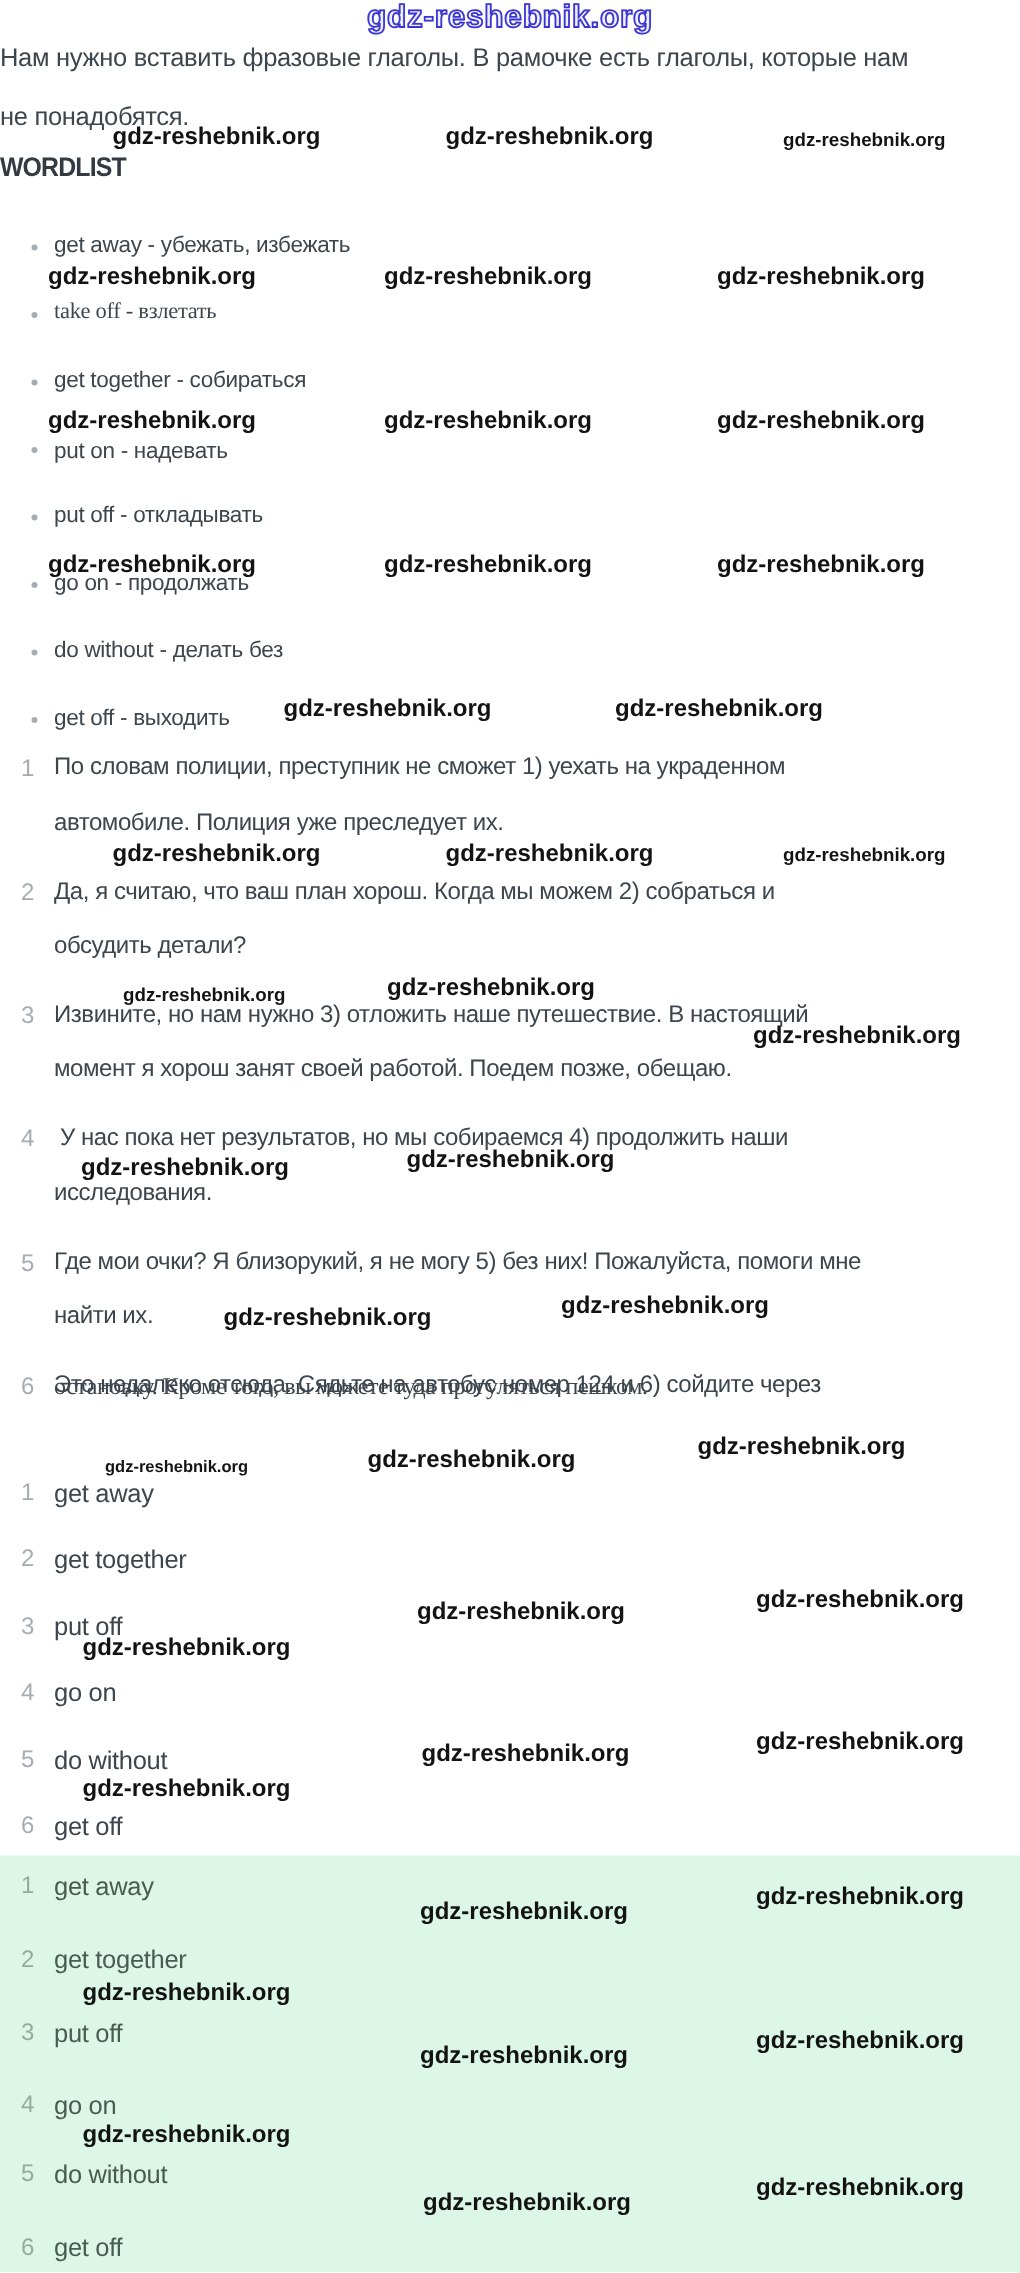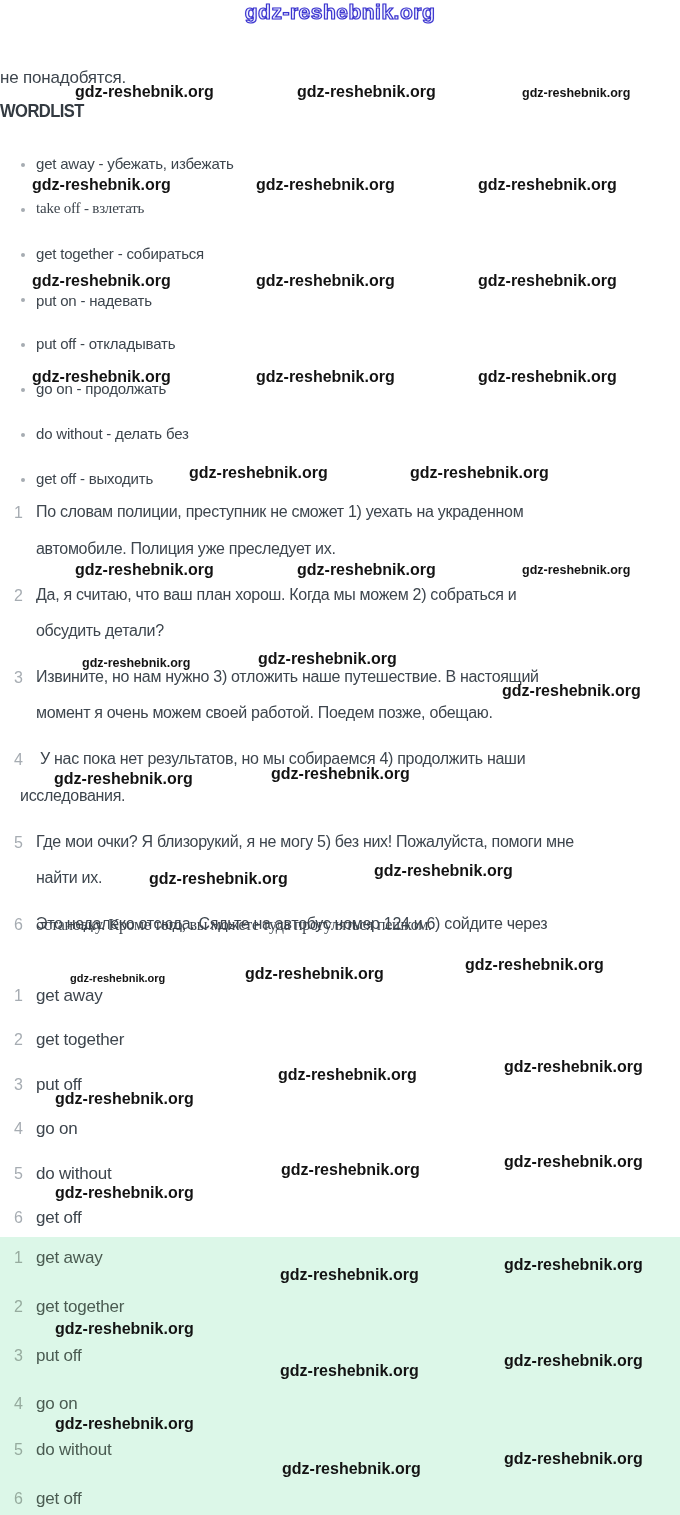--- a/index.html
+++ b/index.html
@@ -49,20 +49,21 @@
   .wm.lg{font-size:16px;}
   .wm.sm{font-size:12.5px;}
   .wm.xs{font-size:11px;}
 </style>
 </head>
 <body>
 
 <div class="page" style="--text: #3d454d; --muted: #a6acb2; --wm-black: #131313; --wm-blue: #3c35cf; --green-bg: #dcf7e8; --green-text: #4a5b51; --green-muted: #96ab9e;">
   <div class="abs wm-outline">gdz-reshebnik.org</div>
 
+  <div class="abs intro-line" style="top:29px">Нам нужно вставить фразовые глаголы. В рамочке есть глаголы, которые нам</div>
   <div class="abs intro-line" style="top:68px">не понадобятся.</div>
 
   <div class="abs wordlist-title" style="top:101px">WORDLIST</div>
 
   <div id="wordlist">
       <div class="bullet" style="top: 163px; position: absolute;"></div>
       <div class="abs wl-item" style="top: 155px; left: 36px;">get away - убежать, избежать</div>
       <div class="bullet" style="top: 208px; position: absolute;"></div>
       <div class="abs wl-item" style="top: 200px; left: 36px; font-family: Liberation Serif, serif;">take off - взлетать</div>
       <div class="bullet" style="top: 253px; position: absolute;"></div>
@@ -80,24 +81,24 @@
     </div>
   <div id="sentences">
       <div class="abs sent-num" style="top: 504px; left: 14px;">1</div>
       <div class="abs sent-line" style="top: 503px; left: 36px;">По словам полиции, преступник не сможет 1) уехать на украденном</div>
       <div class="abs sent-line" style="top: 540px; left: 36px;">автомобиле. Полиция уже преследует их.</div>
       <div class="abs sent-num" style="top: 587px; left: 14px;">2</div>
       <div class="abs sent-line" style="top: 586px; left: 36px;">Да, я считаю, что ваш план хорош. Когда мы можем 2) собраться и</div>
       <div class="abs sent-line" style="top: 622px; left: 36px;">обсудить детали?</div>
       <div class="abs sent-num" style="top: 669px; left: 14px;">3</div>
       <div class="abs sent-line" style="top: 668px; left: 36px;">Извините, но нам нужно 3) отложить наше путешествие. В настоящий</div>
-      <div class="abs sent-line" style="top: 704px; left: 36px;">момент я очень можем своей работой. Поедем позже, обещаю.</div>
+      <div class="abs sent-line" style="top: 704px; left: 36px;">момент я хорош занят своей работой. Поедем позже, обещаю.</div>
       <div class="abs sent-num" style="top: 751px; left: 14px;">4</div>
       <div class="abs sent-line" style="top: 750px; left: 40px;">У нас пока нет результатов, но мы собираемся 4) продолжить наши</div>
-      <div class="abs sent-line" style="top: 787px; left: 20px;">исследования.</div>
+      <div class="abs sent-line" style="top: 787px; left: 36px;">исследования.</div>
       <div class="abs sent-num" style="top: 834px; left: 14px;">5</div>
       <div class="abs sent-line" style="top: 833px; left: 36px;">Где мои очки? Я близорукий, я не могу 5) без них! Пожалуйста, помоги мне</div>
       <div class="abs sent-line" style="top: 869px; left: 36px;">найти их.</div>
       <div class="abs sent-num" style="top: 916px; left: 14px;">6</div>
       <div class="abs sent-line" style="top: 915px; left: 36px;">Это недалеко отсюда. Сядьте на автобус номер 124 и 6) сойдите через</div>
       <div class="abs sent-line" style="top: 916px; left: 36px; font-family: Liberation Serif, serif;">остановку. Кроме того, вы можете туда прогуляться пешком.</div>
     </div>
   <div id="answers-plain">
       <div class="abs ans-num" style="top: 987px; left: 14px;">1</div>
       <div class="abs ans-text" style="top: 986px; left: 36px;">get away</div>

